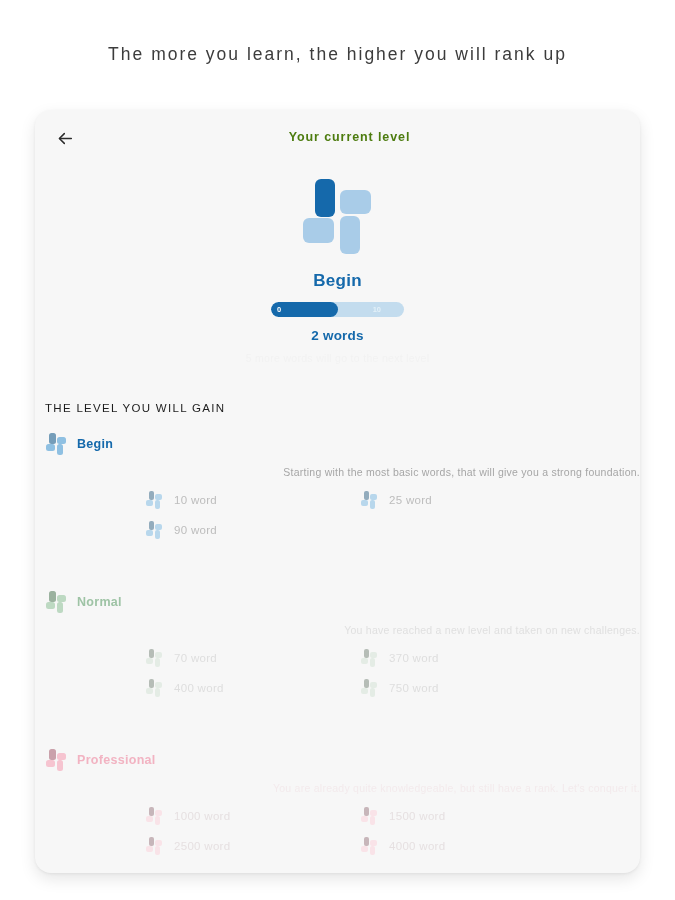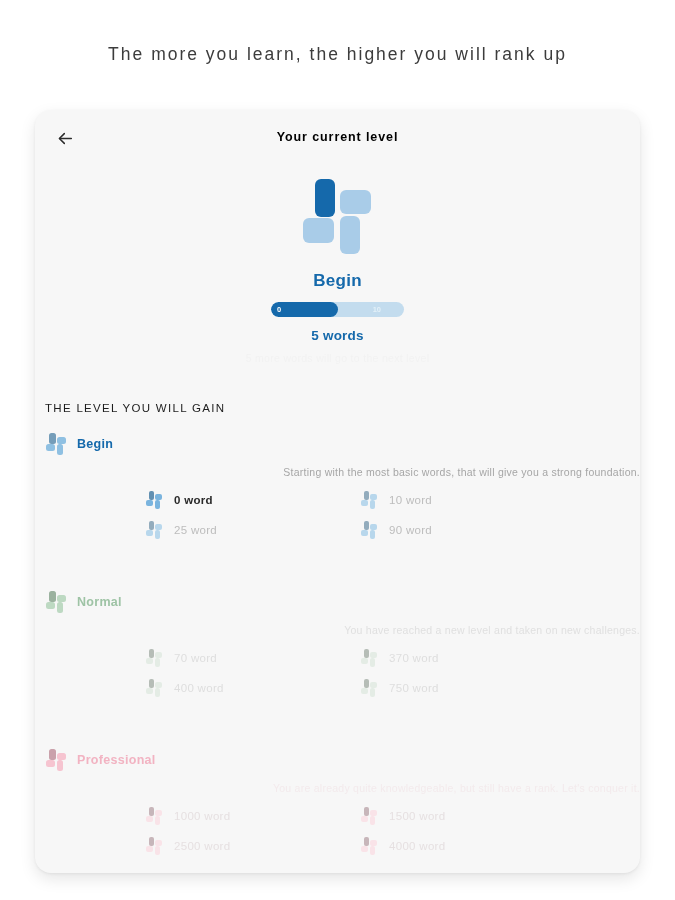--- a/index.html
+++ b/index.html
@@ -50,26 +50,26 @@
   }
   .back-btn {
     position: absolute;
     left: 14px; top: 14px;
     width: 32px; height: 32px;
     display: flex; align-items: center; justify-content: center;
     cursor: pointer;
   }
   .card-title {
     position: absolute;
-    left: 0; top: 20px;
+    left: 12px; top: 20px;
     width: 100%;
     text-align: center;
     font-size: 12.5px;
     letter-spacing: 0.9px;
-    color: #000000;
+    color: #4d7c0f;
     font-weight: 600;
   }
 
   
   .hero-badge-wrap {
     margin-top: 9px;
     display: flex;
     justify-content: center;
   }
 
@@ -265,46 +265,37 @@
     <div class="level-name">Begin</div>
 
     <div class="progress-row">
       <div class="progress-track">
         <div class="progress-fill" style="width: 50%;"></div>
         <div class="progress-min">0</div>
         <div class="progress-max">10</div>
       </div>
     </div>
 
-    <div class="word-count">5 words</div>
+    <div class="word-count">2 words</div>
     <div class="next-hint">5 more words will go to the next level</div>
 
     <div class="section-title">THE LEVEL YOU WILL GAIN</div>
 
     <div class="level-group g1">
       <div class="level-head">
         <span class="badge md">
           <span class="b-tl"></span>
             <span class="b-tr"></span>
           <span class="b-bl"></span>
             <span class="b-br"></span>
         </span>
         <span class="level-label">Begin</span>
       </div>
       <div class="level-desc">Starting with the most basic words, that will give you a strong foundation.</div>
       <div class="word-grid">
-        <div class="word-item active">
-          <span class="badge sm">
-            <span class="b-tl"></span>
-              <span class="b-tr"></span>
-              <span class="b-bl"></span>
-              <span class="b-br"></span>
-          </span>
-          <span class="wl">0 word</span>
-        </div>
         <div class="word-item">
           <span class="badge sm">
             <span class="b-tl"></span>
               <span class="b-tr"></span>
               <span class="b-bl"></span>
               <span class="b-br"></span>
           </span>
           <span class="wl">10 word</span>
         </div>
         <div class="word-item">

